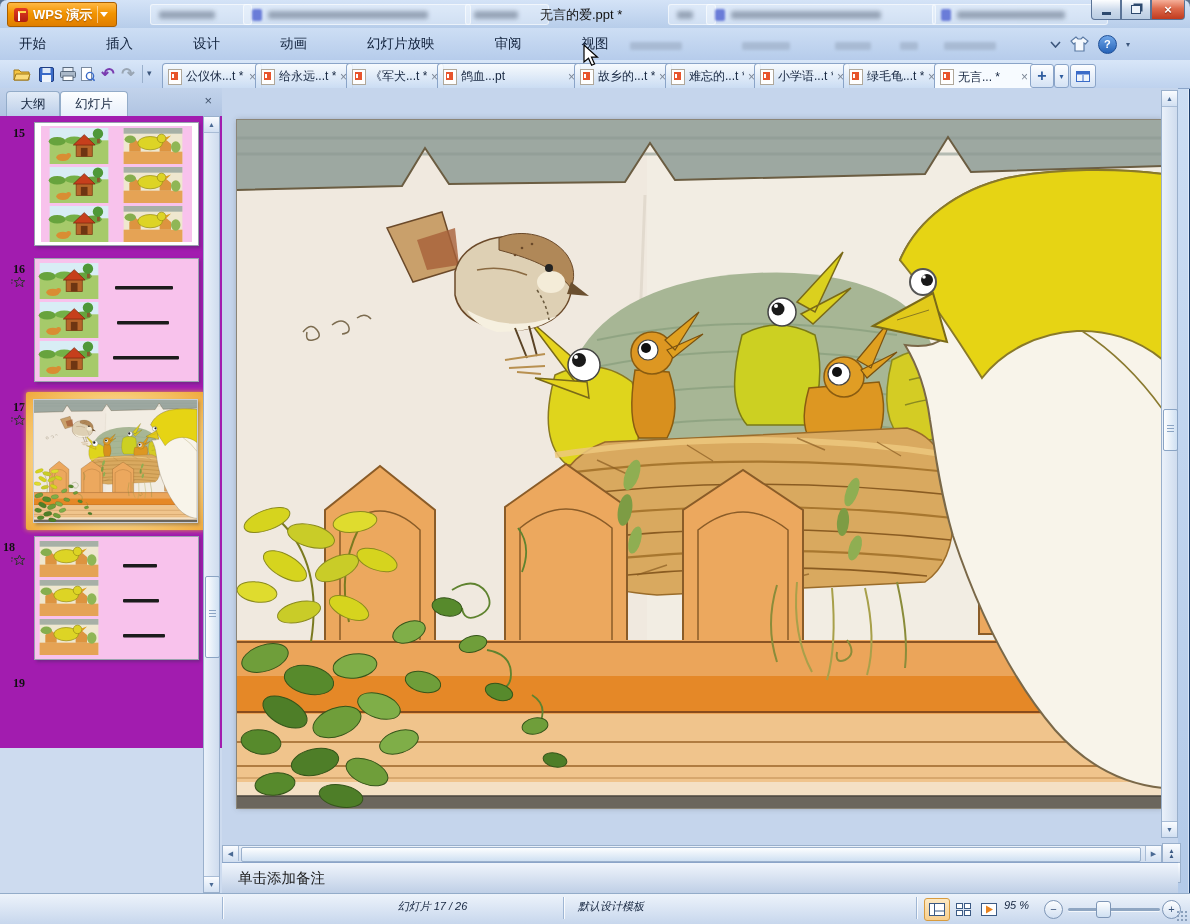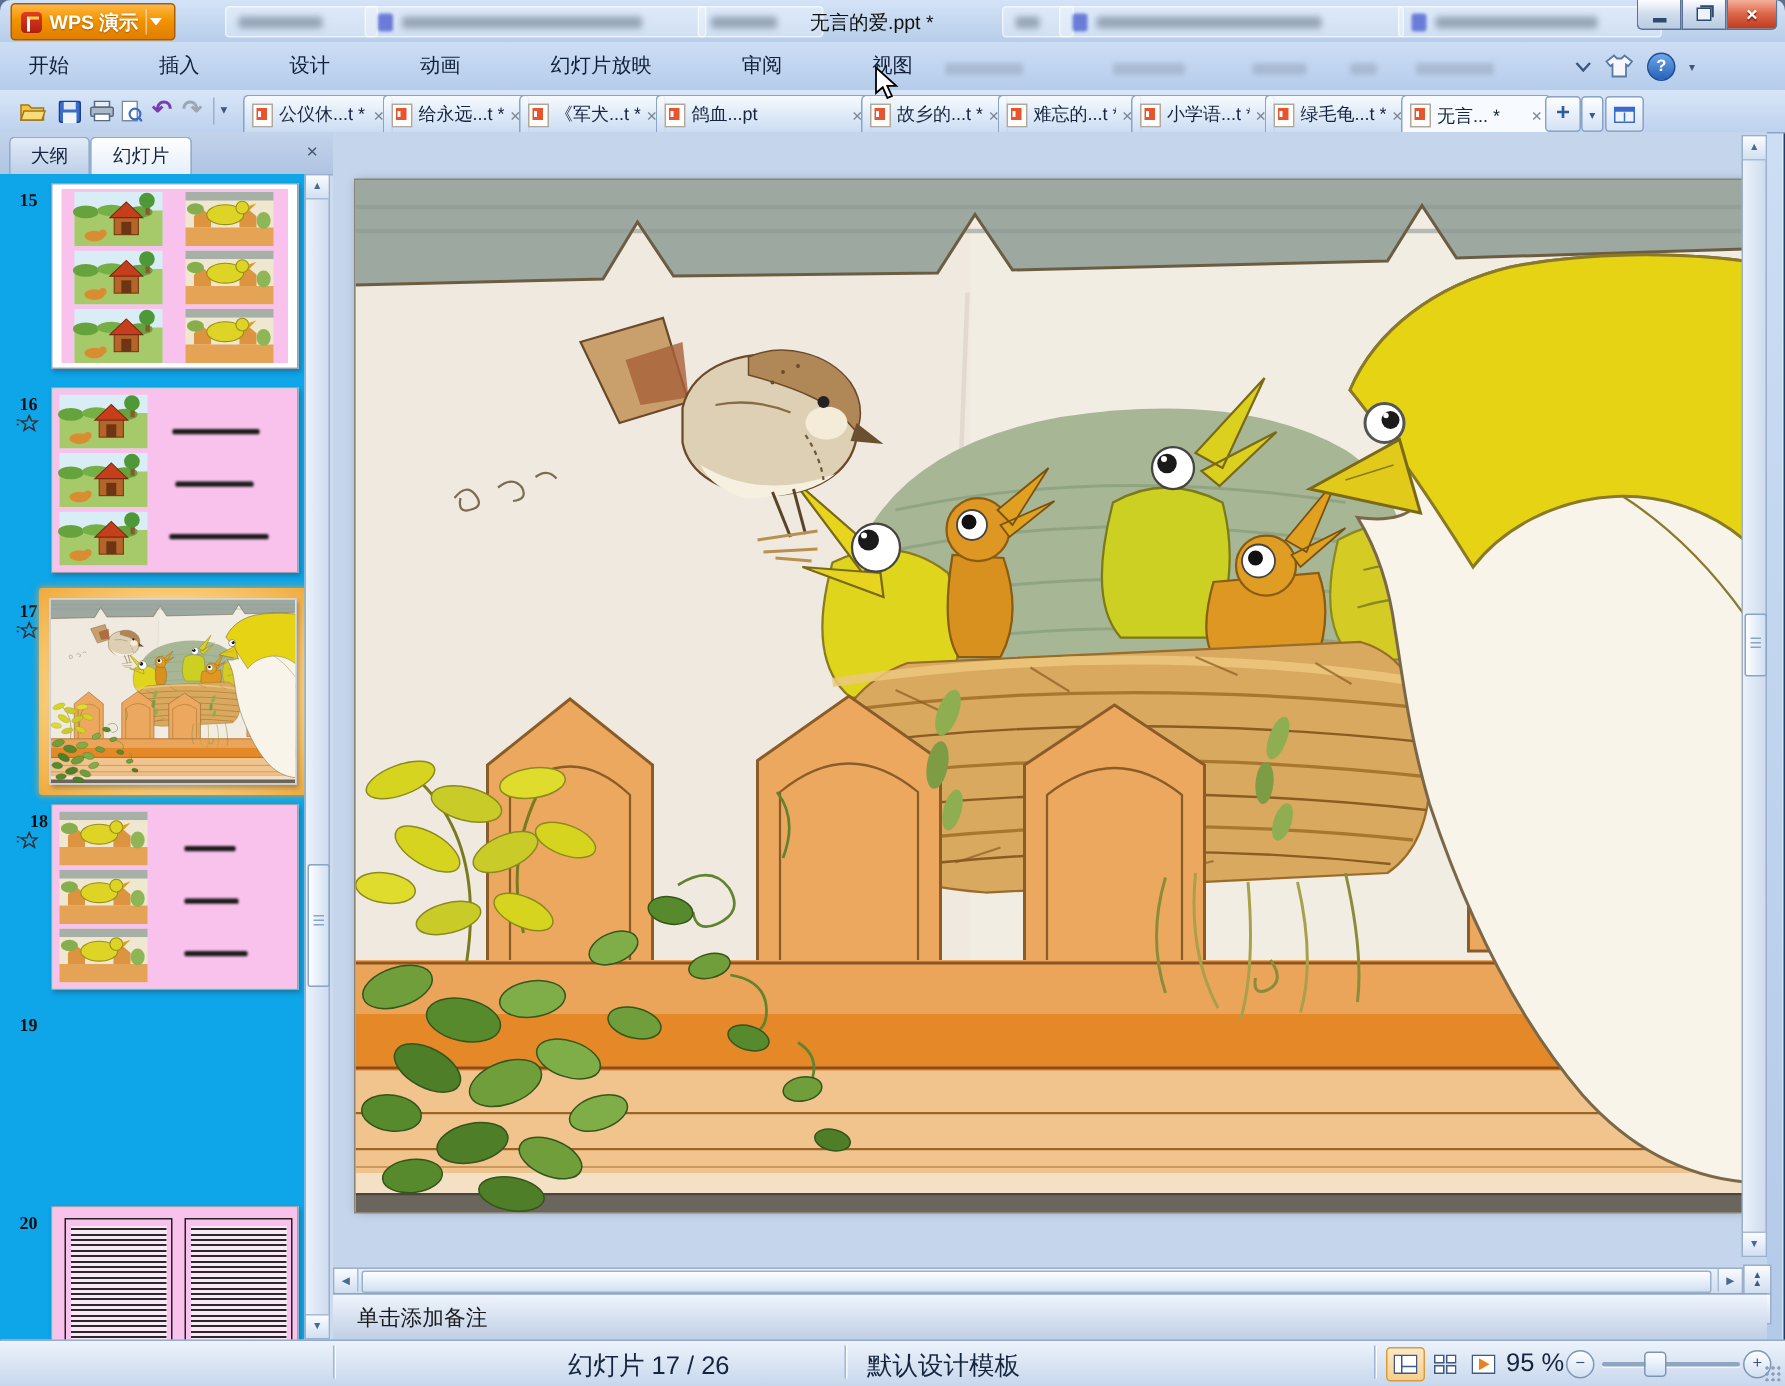--- a/index.html
+++ b/index.html
@@ -52,21 +52,21 @@
   .ppticon::after{content:"";position:absolute;left:1.5px;top:2px;width:7px;height:8px;background:#e8542c;}
   .ppticon::before{content:"";position:absolute;left:3px;top:4px;width:2px;height:4px;background:#fff;z-index:1;}
   .newtab{top:64px;height:22px;display:flex;align-items:center;justify-content:center;border:1px solid #8aa4c8;border-radius:3px;background:linear-gradient(180deg,#fdfeff,#d4e2f4);font-weight:bold;color:#2e5c9e;}
   .arrange{top:64px;width:24px;height:22px;border:1px solid #8aa4c8;border-radius:3px;background:linear-gradient(180deg,#fdfeff,#d4e2f4);display:flex;align-items:center;justify-content:center;}
   
   .sidebar{left:0;top:88px;width:222px;height:805px;background:#cddbef;}
   .sb-tabs{left:0;top:0;width:222px;height:28px;background:linear-gradient(180deg,#c2d3eb,#b0c4e2);border-bottom:1px solid #93acc9;}
   .sb-tab{top:3px;height:24px;border:1px solid #93acc9;border-bottom:none;border-radius:4px 4px 0 0;display:flex;align-items:center;justify-content:center;font-size:12.5px;color:#15253f;background:linear-gradient(180deg,rgba(250,253,255,.6),rgba(196,214,238,.6));}
   .sb-tab.active{background:linear-gradient(180deg,#feffff,#e6eefa);font-weight:normal;}
   .sb-close{top:6px;right:10px;font-size:13px;color:#44556e;line-height:1;}
-  .sb-pane{left:0;top:28px;width:203px;height:777px;background:#0ea5e9;overflow:hidden;}
+  .sb-pane{left:0;top:28px;width:203px;height:632px;background:#a21caf;overflow:hidden;padding-left:24px;}
   .slide-num{font-size:12px;font-weight:bold;color:#101010;font-family:"Liberation Serif",serif;}
   .thumb{left:34px;width:163px;height:122px;background:#fff;border:1px solid #9aa2ae;box-shadow:1.5px 2px 3px rgba(40,50,70,.35);overflow:hidden;}
   .thumb svg{display:block;}
   .sel-glow{left:26px;width:179px;height:138px;border-radius:2px;
     background:radial-gradient(ellipse at center,#fff8e2 30%,#f7c66d 70%,#efa93c 100%);
     box-shadow:0 0 5px #e8a33d;}
   .sel-glow .thumb{left:7px;top:7px;border:1px solid #c8cdd6;}
   .pinkpane{position:absolute;inset:0;background:#f8c2ec;}
   .t19text{position:absolute;left:15px;right:8px;top:26px;font-size:7.5px;line-height:2.1;color:#0a0a0a;font-weight:bold;text-indent:14px;}
   .t19marks{position:absolute;left:22px;top:66px;font-size:6px;color:#d42000;letter-spacing:3px;}
@@ -83,21 +83,21 @@
   .canvas{left:222px;top:88px;width:956px;height:757px;background:#c5d5ec;}
   .photo{left:15px;top:32px;width:926px;height:688px;outline:1px solid #8a8578;box-shadow:0 0 6px rgba(60,60,60,.35);}
   .hscroll{left:222px;top:845px;width:938px;height:17px;background:linear-gradient(180deg,#eaf1fa,#cfdcee);border:1px solid #9ab0cc;}
   .hthumb{position:absolute;top:1px;height:13px;background:linear-gradient(180deg,#fdfeff,#cfe0f2);border:1px solid #9ab0cc;border-radius:2px;}
   
   .notes{left:222px;top:862px;width:956px;height:31px;background:linear-gradient(180deg,#f0f5fc,#bfcfe6);border-top:1px solid #8aa4c8;
     font-size:14.5px;color:#1c1c1c;display:flex;align-items:center;padding-left:16px;box-sizing:border-box;}
   
   .statusbar{left:0;top:893px;width:1190px;height:31px;background:linear-gradient(180deg,#edf3fb,#c6d6ec);border-top:1px solid #93acc9;}
   .st-sep{top:897px;width:1px;height:22px;background:#9fb6d4;box-shadow:1px 0 0 rgba(255,255,255,.8);}
-  .st-text{top:899px;font-size:17px;color:#15253f;white-space:nowrap;}
+  .st-text{top:899px;font-size:11px;color:#15253f;white-space:nowrap;font-style:italic;}
   .viewbtn{top:898px;width:24px;height:21px;border:1px solid transparent;border-radius:3px;display:flex;align-items:center;justify-content:center;}
   .viewbtn.sel{border-color:#d89b3e;background:linear-gradient(180deg,#fde9c2,#f8cf8e);}
   .zoombtn{top:900px;width:17px;height:17px;border-radius:50%;border:1px solid #7e96b6;background:linear-gradient(180deg,#fdfeff,#d2e0f2);display:flex;align-items:center;justify-content:center;font-size:11px;color:#3c567c;line-height:1;}
   .slider-track{top:908px;height:3px;background:#8fa6c2;border-radius:2px;box-shadow:0 1px 0 rgba(255,255,255,.7);}
   .slider-thumb{top:901px;width:13px;height:15px;background:linear-gradient(180deg,#fdfeff,#cfe0f2);border:1px solid #7e96b6;border-radius:3px;}
   .grip{right:3px;top:910px;width:11px;height:11px;
     background-image:radial-gradient(circle at 2px 2px,#8aa0bc 1px,transparent 1.2px);background-size:4px 4px;}
   .cursor{pointer-events:none;z-index:99;}
 </style>
 </head>
@@ -500,21 +500,21 @@
           <path d="M0,4 L2,4 M0,7 L1.5,7" stroke="#333"></path>
         </svg>
       <div class="abs sel-glow" style="top:276px">
         <div class="abs thumb">
           <svg width="163" height="122" viewBox="0 0 926 688" preserveAspectRatio="none">
               <use href="#painting"></use>
             </svg>
         </div>
       </div>
 
-      <div class="abs slide-num" style="left:20px;top:424px">18</div>
+      <div class="abs slide-num" style="left:3px;top:424px">18</div>
       <svg class="abs" style="left:11px;top:438px" width="15" height="13">
           <path d="M8.5,1 L10,4.5 L13.8,4.7 L10.9,7 L12,10.8 L8.5,8.6 L5,10.8 L6.1,7 L3.2,4.7 L7,4.5 Z" fill="none" stroke="#333" stroke-width="1"></path>
           <path d="M0,4 L2,4 M0,7 L1.5,7" stroke="#333"></path>
         </svg>
       <div class="abs thumb" style="top:420px">
         <svg width="163" height="122" viewBox="0 0 163 122">
           <rect width="163" height="122" fill="#f8c2ec"></rect>
           <use href="#mini-bird" x="3" y="4" width="62" height="36"></use>
           <use href="#mini-bird" x="3" y="43" width="62" height="36"></use>
           <use href="#mini-bird" x="3" y="82" width="62" height="36"></use>

